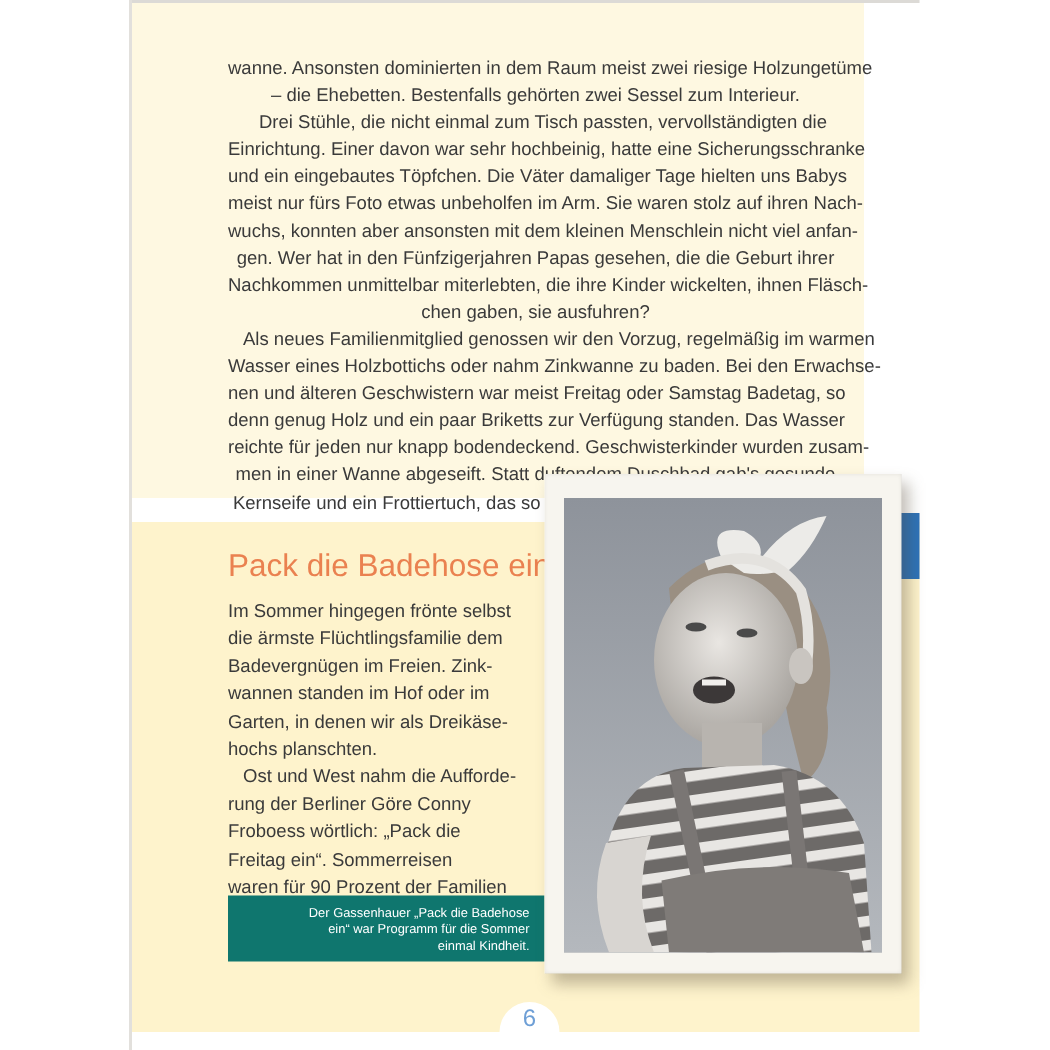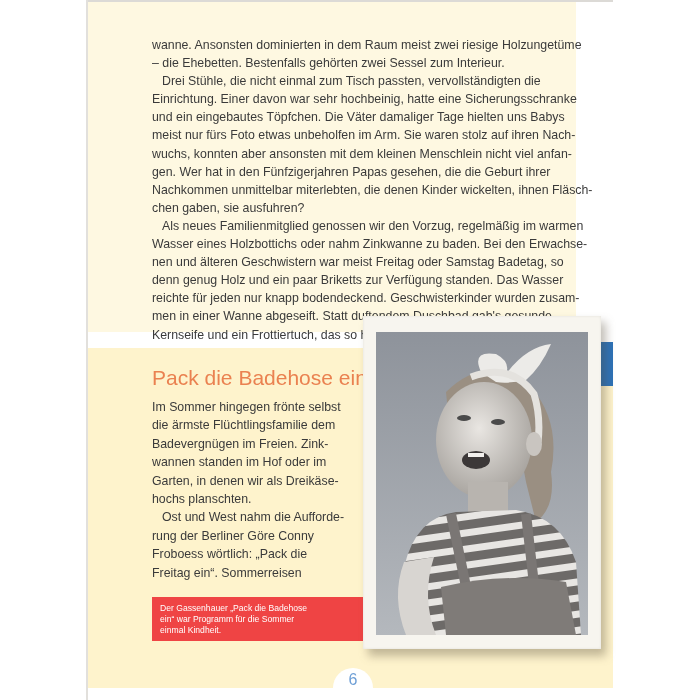--- a/index.html
+++ b/index.html
@@ -26,39 +26,39 @@
   }
   .bottom-panel {
     position: absolute; left: 88px; top: 348px; width: 525px; height: 340px;
     background: #fef3cc;
   }
   .body-text {
     position: absolute; left: 152px; top: 36px; width: 410px;
     font-size: 12.35px; line-height: 18.1px; color: #3a3a3a;
     text-align: justify;
   }
-  .body-text .line { display: block; white-space: nowrap; text-align: left; }
+  .body-text .line { display: block; white-space: nowrap; text-align: center; }
 
   .section-heading {
     position: absolute; left: 152px; top: 366px;
     font-size: 21px; color: #ea8150; font-weight: normal;
     white-space: nowrap;
   }
   .side-text {
     position: absolute; left: 152px; top: 398px; width: 200px;
     font-size: 12.35px; line-height: 18.4px; color: #3a3a3a;
   }
   .side-text .line { display: block; white-space: nowrap; }
   .side-text .line.indent { padding-left: 10px; }
 
   .caption-box {
     position: absolute; left: 152px; top: 597px; width: 211px; height: 44px;
-    background: #ef4444;
+    background: #0f766e;
     padding: 6px 10px 0 8px;
-    text-align: left;
+    text-align: right;
     color: #ffffff; font-size: 8.6px; line-height: 11px;
   }
   .caption-box .line { display: block; white-space: nowrap; }
 
   .blue-tab {
     position: absolute; left: 598px; top: 342px; width: 15px; height: 44px;
     background: #2d72b8;
   }
 
   .photo-shadow {
@@ -103,21 +103,21 @@
 
   <div class="body-text">
     <span class="line">wanne. Ansonsten dominierten in dem Raum meist zwei riesige Holzungetüme</span>
     <span class="line">– die Ehebetten. Bestenfalls gehörten zwei Sessel zum Interieur.</span>
     <span class="line" style="padding-left:10px">Drei Stühle, die nicht einmal zum Tisch passten, vervollständigten die</span>
     <span class="line">Einrichtung. Einer davon war sehr hochbeinig, hatte eine Sicherungsschranke</span>
     <span class="line">und ein eingebautes Töpfchen. Die Väter damaliger Tage hielten uns Babys</span>
     <span class="line">meist nur fürs Foto etwas unbeholfen im Arm. Sie waren stolz auf ihren Nach-</span>
     <span class="line">wuchs, konnten aber ansonsten mit dem kleinen Menschlein nicht viel anfan-</span>
     <span class="line">gen. Wer hat in den Fünfzigerjahren Papas gesehen, die die Geburt ihrer</span>
-    <span class="line">Nachkommen unmittelbar miterlebten, die denen Kinder wickelten, ihnen Fläsch-</span>
+    <span class="line">Nachkommen unmittelbar miterlebten, die ihre Kinder wickelten, ihnen Fläsch-</span>
     <span class="line">chen gaben, sie ausfuhren?</span>
     <span class="line" style="padding-left:10px">Als neues Familienmitglied genossen wir den Vorzug, regelmäßig im warmen</span>
     <span class="line">Wasser eines Holzbottichs oder nahm Zinkwanne zu baden. Bei den Erwachse-</span>
     <span class="line">nen und älteren Geschwistern war meist Freitag oder Samstag Badetag, so</span>
     <span class="line">denn genug Holz und ein paar Briketts zur Verfügung standen. Das Wasser</span>
     <span class="line">reichte für jeden nur knapp bodendeckend. Geschwisterkinder wurden zusam-</span>
     <span class="line">men in einer Wanne abgeseift. Statt duftendem Duschbad gab's gesunde</span>
     <span class="line">Kernseife und ein Frottiertuch, das so hart war wie ein Peelinghandschuh.</span>
   </div>
 
@@ -127,20 +127,21 @@
     <span class="line">Im Sommer hingegen frönte selbst</span>
     <span class="line">die ärmste Flüchtlingsfamilie dem</span>
     <span class="line">Badevergnügen im Freien. Zink-</span>
     <span class="line">wannen standen im Hof oder im</span>
     <span class="line">Garten, in denen wir als Dreikäse-</span>
     <span class="line">hochs planschten.</span>
     <span class="line indent">Ost und West nahm die Aufforde-</span>
     <span class="line">rung der Berliner Göre Conny</span>
     <span class="line">Froboess wörtlich: „Pack die</span>
     <span class="line">Freitag ein“. Sommerreisen</span>
+    <span class="line">waren für 90 Prozent der Familien</span>
   </div>
 
   <div class="caption-box">
     <span class="line">Der Gassenhauer „Pack die Badehose</span>
     <span class="line">ein“ war Programm für die Sommer</span>
     <span class="line">einmal Kindheit.</span>
   </div>
 
   <div class="photo-shadow"></div>
   <div class="photo-frame"></div>

